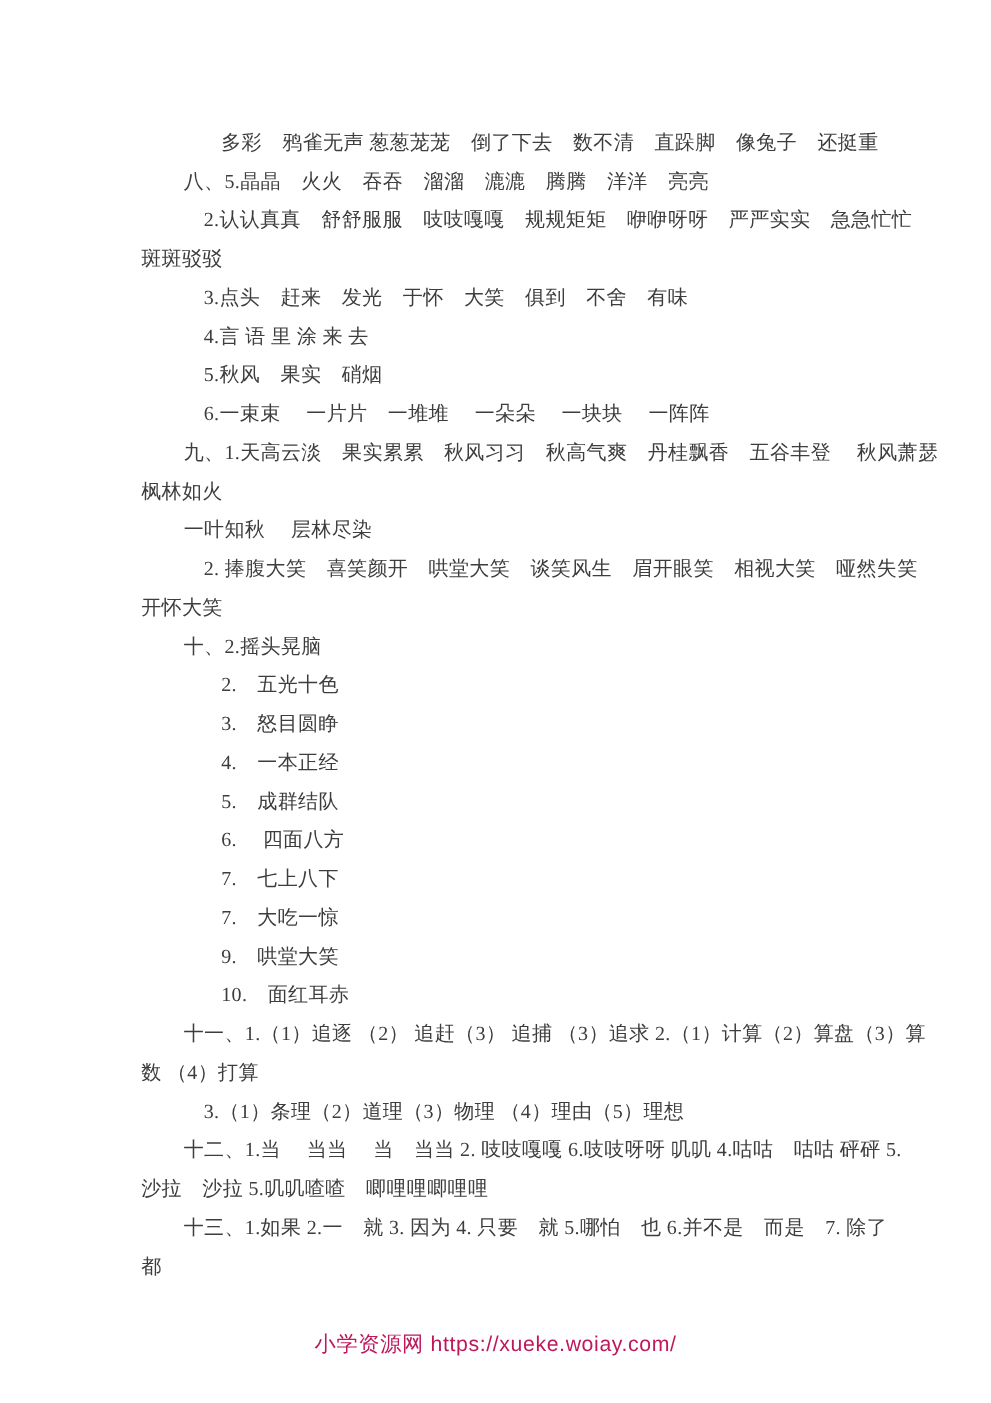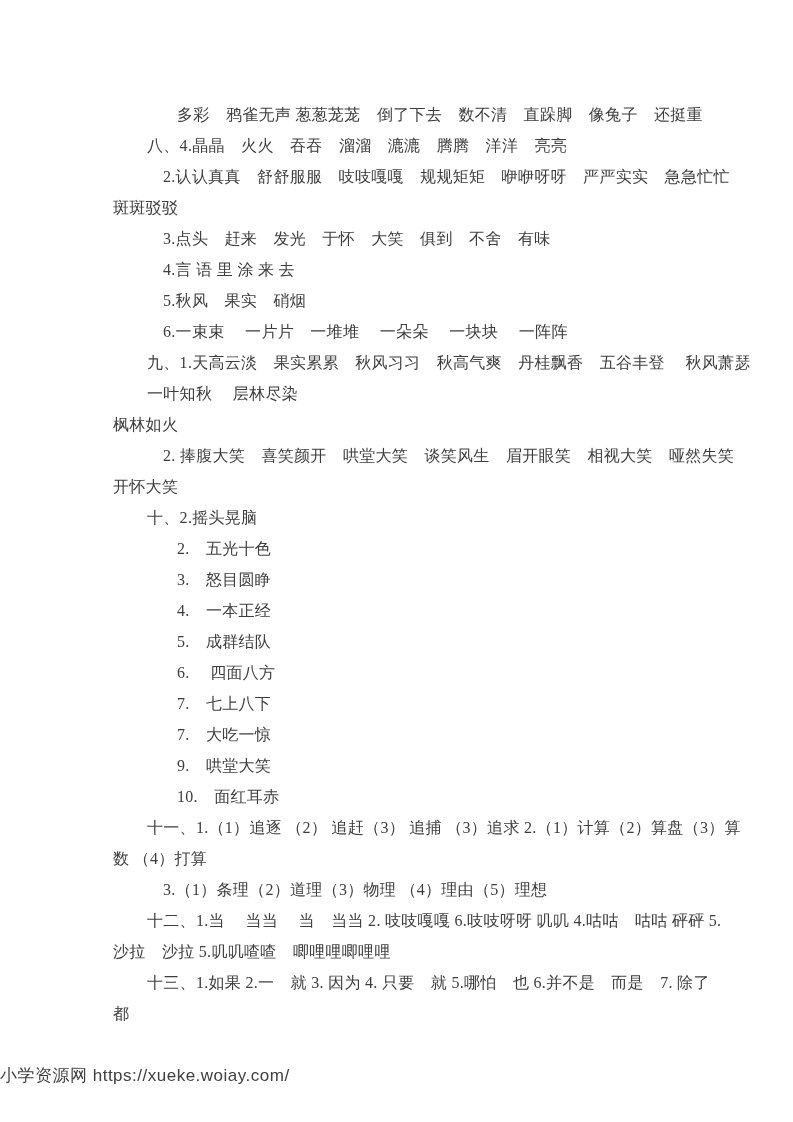--- a/index.html
+++ b/index.html
@@ -30,44 +30,44 @@
   }
   .i0 { padding-left: 0; }
   .i1 { padding-left: 34px; }
   .i2 { padding-left: 50px; }
   .i3 { padding-left: 64px; }
   .footer {
     position: absolute;
     left: 0;
     width: 793px;
     top: 1063px;
-    text-align: left;
+    text-align: center;
     font-family: "Liberation Sans", "DejaVu Sans", sans-serif;
     font-size: 17px;
     line-height: 26px;
-    color: #404040;
+    color: #be185d;
     letter-spacing: 0.5px;
   }
 </style>
 </head>
 <body>
 
 <div class="page">
   <div class="content">
       <div class="line i3">多彩　鸦雀无声 葱葱茏茏　倒了下去　数不清　直跺脚　像兔子　还挺重</div>
-      <div class="line i1">八、4.晶晶　火火　吞吞　溜溜　漉漉　腾腾　洋洋　亮亮</div>
+      <div class="line i1">八、5.晶晶　火火　吞吞　溜溜　漉漉　腾腾　洋洋　亮亮</div>
       <div class="line i2">2.认认真真　舒舒服服　吱吱嘎嘎　规规矩矩　咿咿呀呀　严严实实　急急忙忙</div>
       <div class="line i0">斑斑驳驳</div>
       <div class="line i2">3.点头　赶来　发光　于怀　大笑　俱到　不舍　有味</div>
       <div class="line i2">4.言 语 里 涂 来 去</div>
       <div class="line i2">5.秋风　果实　硝烟</div>
       <div class="line i2">6.一束束　 一片片　一堆堆　 一朵朵　 一块块　 一阵阵</div>
       <div class="line i1">九、1.天高云淡　果实累累　秋风习习　秋高气爽　丹桂飘香　五谷丰登　 秋风萧瑟</div>
+      <div class="line i0">枫林如火</div>
       <div class="line i1">一叶知秋　 层林尽染</div>
-      <div class="line i0">枫林如火</div>
       <div class="line i2">2. 捧腹大笑　喜笑颜开　哄堂大笑　谈笑风生　眉开眼笑　相视大笑　哑然失笑</div>
       <div class="line i0">开怀大笑</div>
       <div class="line i1">十、2.摇头晃脑</div>
       <div class="line i3">2.　五光十色</div>
       <div class="line i3">3.　怒目圆睁</div>
       <div class="line i3">4.　一本正经</div>
       <div class="line i3">5.　成群结队</div>
       <div class="line i3">6.　 四面八方</div>
       <div class="line i3">7.　七上八下</div>
       <div class="line i3">7.　大吃一惊</div>

